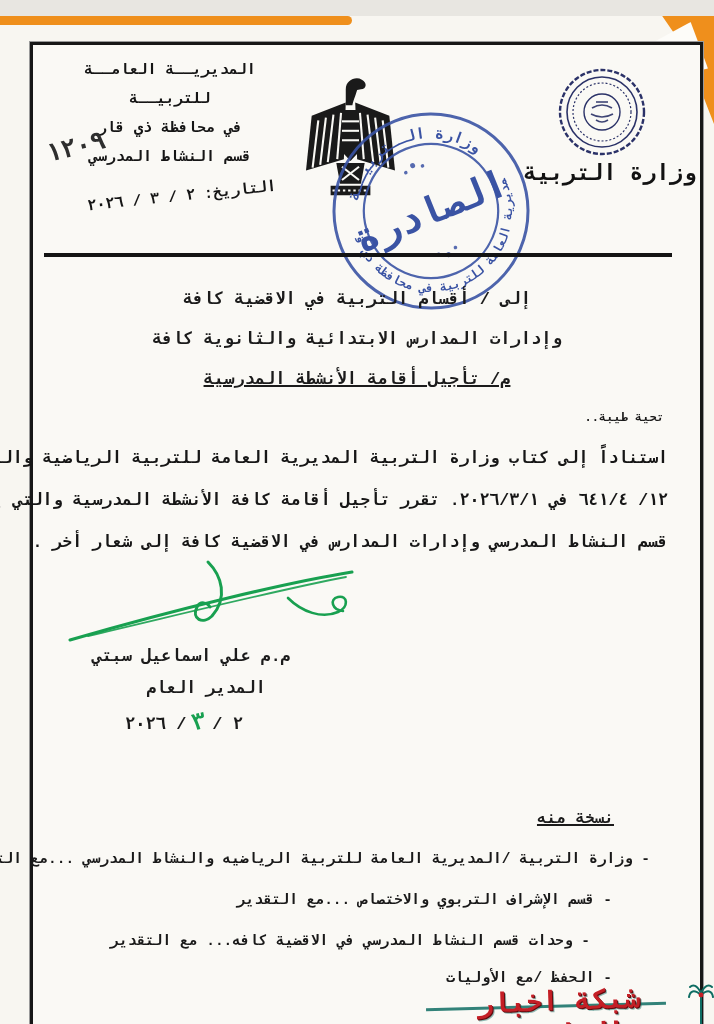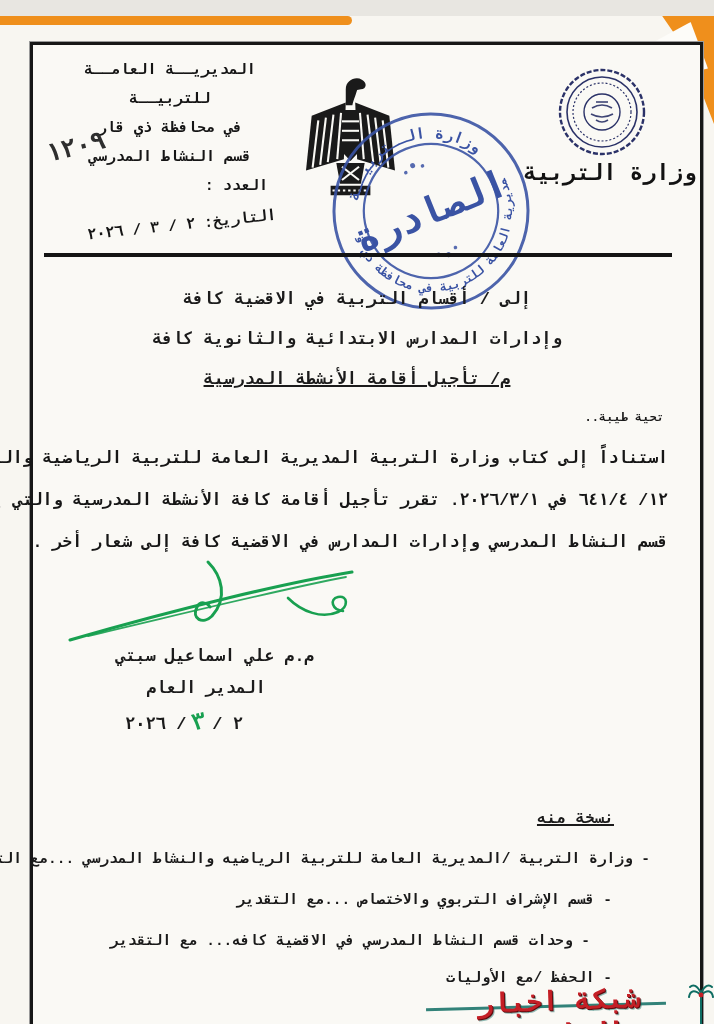--- a/index.html
+++ b/index.html
@@ -30,21 +30,21 @@
   #ministry-name{left:534px;top:144px;width:162px;text-align:left;font-size:22px;color:#121212;}
   #hdr-rule{left:44px;top:237px;width:628px;height:4px;background:#141414;}
   
   .center-line{left:0;width:714px;text-align:center;font-size:17px;}
   #subject u{text-decoration-thickness:2px;}
   
   .body-line{left:50px;width:618px;font-size:16.5px;color:#161616;}
   .jl{text-align:justify;text-align-last:justify;}
   .rl{text-align:center;}
   
-  #sig-name{left:92px;top:630px;width:246px;text-align:center;font-size:16.5px;}
+  #sig-name{left:92px;top:630px;width:246px;text-align:left;font-size:16.5px;}
   #sig-title{left:108px;top:662px;width:196px;text-align:center;font-size:16.5px;}
   #sig-date{left:64px;top:692px;width:240px;text-align:center;font-size:17px;direction:rtl;}
   #sig-date .green{color:#18a050;font-size:23px;display:inline-block;
     transform:rotate(-14deg);margin:0 6px;font-weight:bold;}
   
   #dist-heading{right:100px;top:792px;font-size:16px;}
   #dist-heading u{text-decoration-thickness:2px;}
   .dist-item{font-size:14.5px;color:#191919;}
   
   #watermark{left:428px;top:963px;width:286px;height:60px;}
@@ -63,21 +63,20 @@
   <div class="abs" id="orange-corner"></div>
   <div class="abs" id="corner-flap"></div>
   <div class="abs" id="corner-dot"></div>
 
   <div class="abs" id="frame"></div>
 
   <div class="abs" id="hdr-left">
     <div class="row">المديريــة العامــة للتربيــة</div>
     <div class="row">في محافظة ذي قار</div>
     <div class="row">قسم النشاط المدرسي</div>
-    <div class="row" id="num-row">العدد :</div>
     <div class="row" id="date-row">التاريخ: ٢ / ٣ / ٢٠٢٦</div>
   </div>
   <div class="abs txt" id="hand-number">١٢٠٩</div>
 
   <svg class="abs" style="left:298px;top:58px;" width="105" height="142" viewBox="0 0 110 150">
     <g fill="#1a1a1a" stroke="none">
       <path d="M50 16 C50 7 60 2 67 6 C73 9 72 16 66 16 L62 17 C60 24 58 28 57 33 L50 33 Z"></path>
       <path d="M50 30 L14 44 L8 102 L48 90 Z"></path>
       <path d="M60 30 L96 44 L102 102 L62 90 Z"></path>
       <path d="M44 38 H66 V80 L55 92 L44 80 Z"></path>

